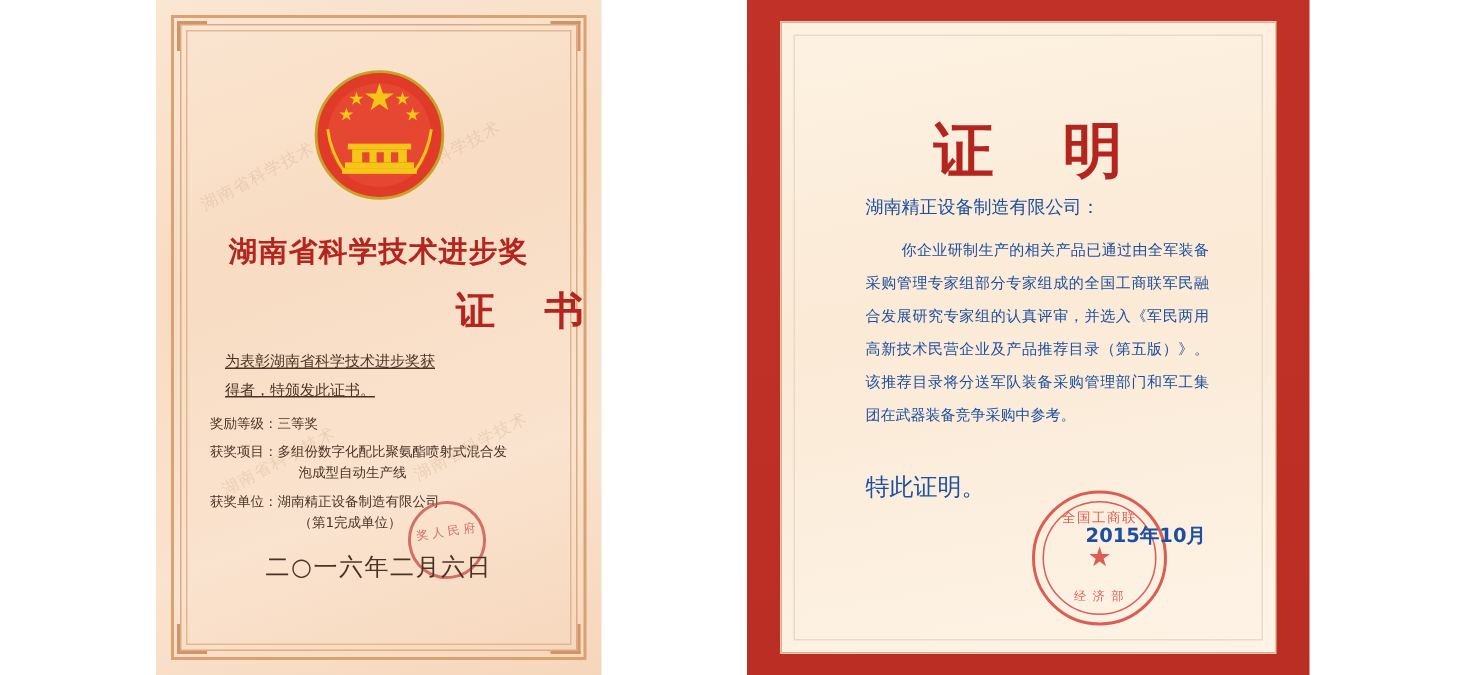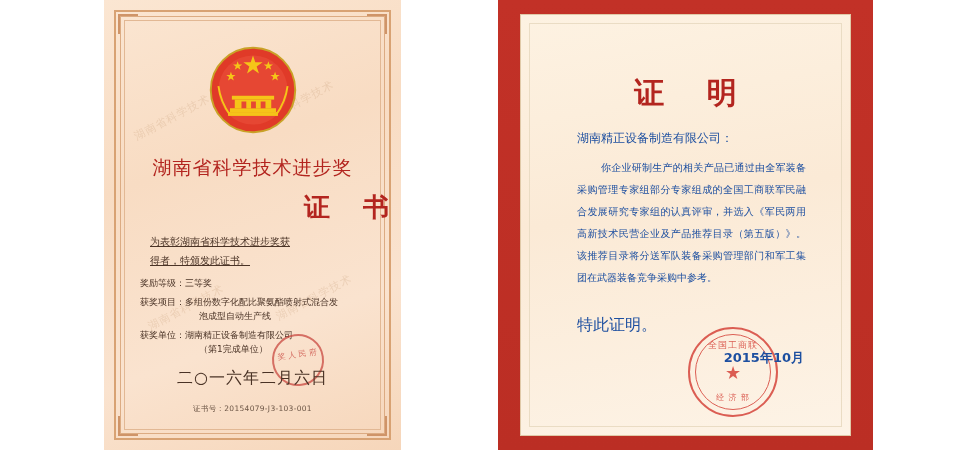--- a/index.html
+++ b/index.html
@@ -77,21 +77,21 @@
     width: 96px;
     height: 96px;
   }
 
   .cert1-title {
     position: absolute;
     left: 0; right: 0;
     top: 155px;
     text-align: center;
     font-family: "DejaVu Serif", "Liberation Serif", serif;
-    font-weight: normal;
+    font-weight: bold;
     font-size: 19px;
     letter-spacing: 1px;
     color: #b3251f;
   }
   .cert1-subtitle {
     position: absolute;
     left: 0; right: 0;
     top: 190px;
     text-align: right;
     font-family: "DejaVu Serif", "Liberation Serif", serif;
@@ -205,21 +205,21 @@
     border: 1px solid #eadcc4;
     box-sizing: border-box;
   }
   .cert2-title {
     position: absolute;
     left: 0; right: 0;
     top: 58px;
     text-align: center;
     font-family: "DejaVu Serif", "Liberation Serif", serif;
     font-weight: bold;
-    font-size: 30px;
+    font-size: 40px;
     letter-spacing: 16px;
     text-indent: 16px;
     color: #b3251f;
   }
   .cert2-addressee {
     position: absolute;
     left: 56px;
     top: 115px;
     font-size: 12px;
     color: #1d4fa0;
@@ -371,21 +371,20 @@
         <span class="fld-label">获奖单位：</span>
         <span class="fld-value">
           <span>湖南精正设备制造有限公司</span>
           <span class="sub">（第1完成单位）</span>
         </span>
       </div>
     </div>
 
     <div class="seal1">奖 人 民 府</div>
     <div class="cert1-date">二○一六年二月六日</div>
-    <div class="cert1-serial">证书号：20154079-J3-103-001</div>
   </div>
 
   <div class="cert2">
     <div class="cert2-frame">
       <div class="cert2-inner"></div>
 
       <div class="cert2-title">证 明</div>
       <div class="cert2-addressee">湖南精正设备制造有限公司：</div>
 
       <div class="cert2-body">

